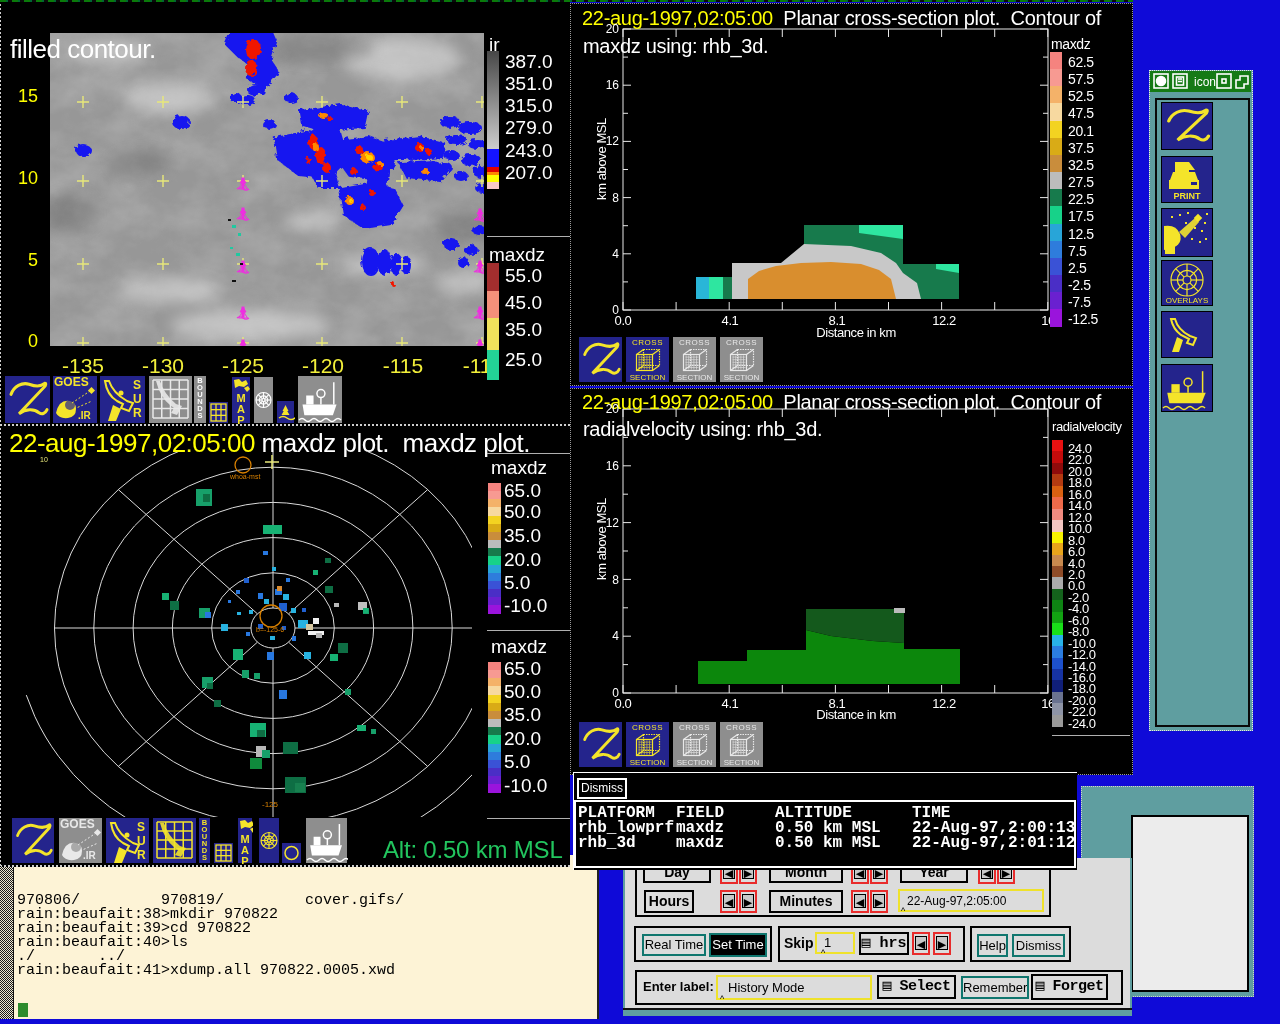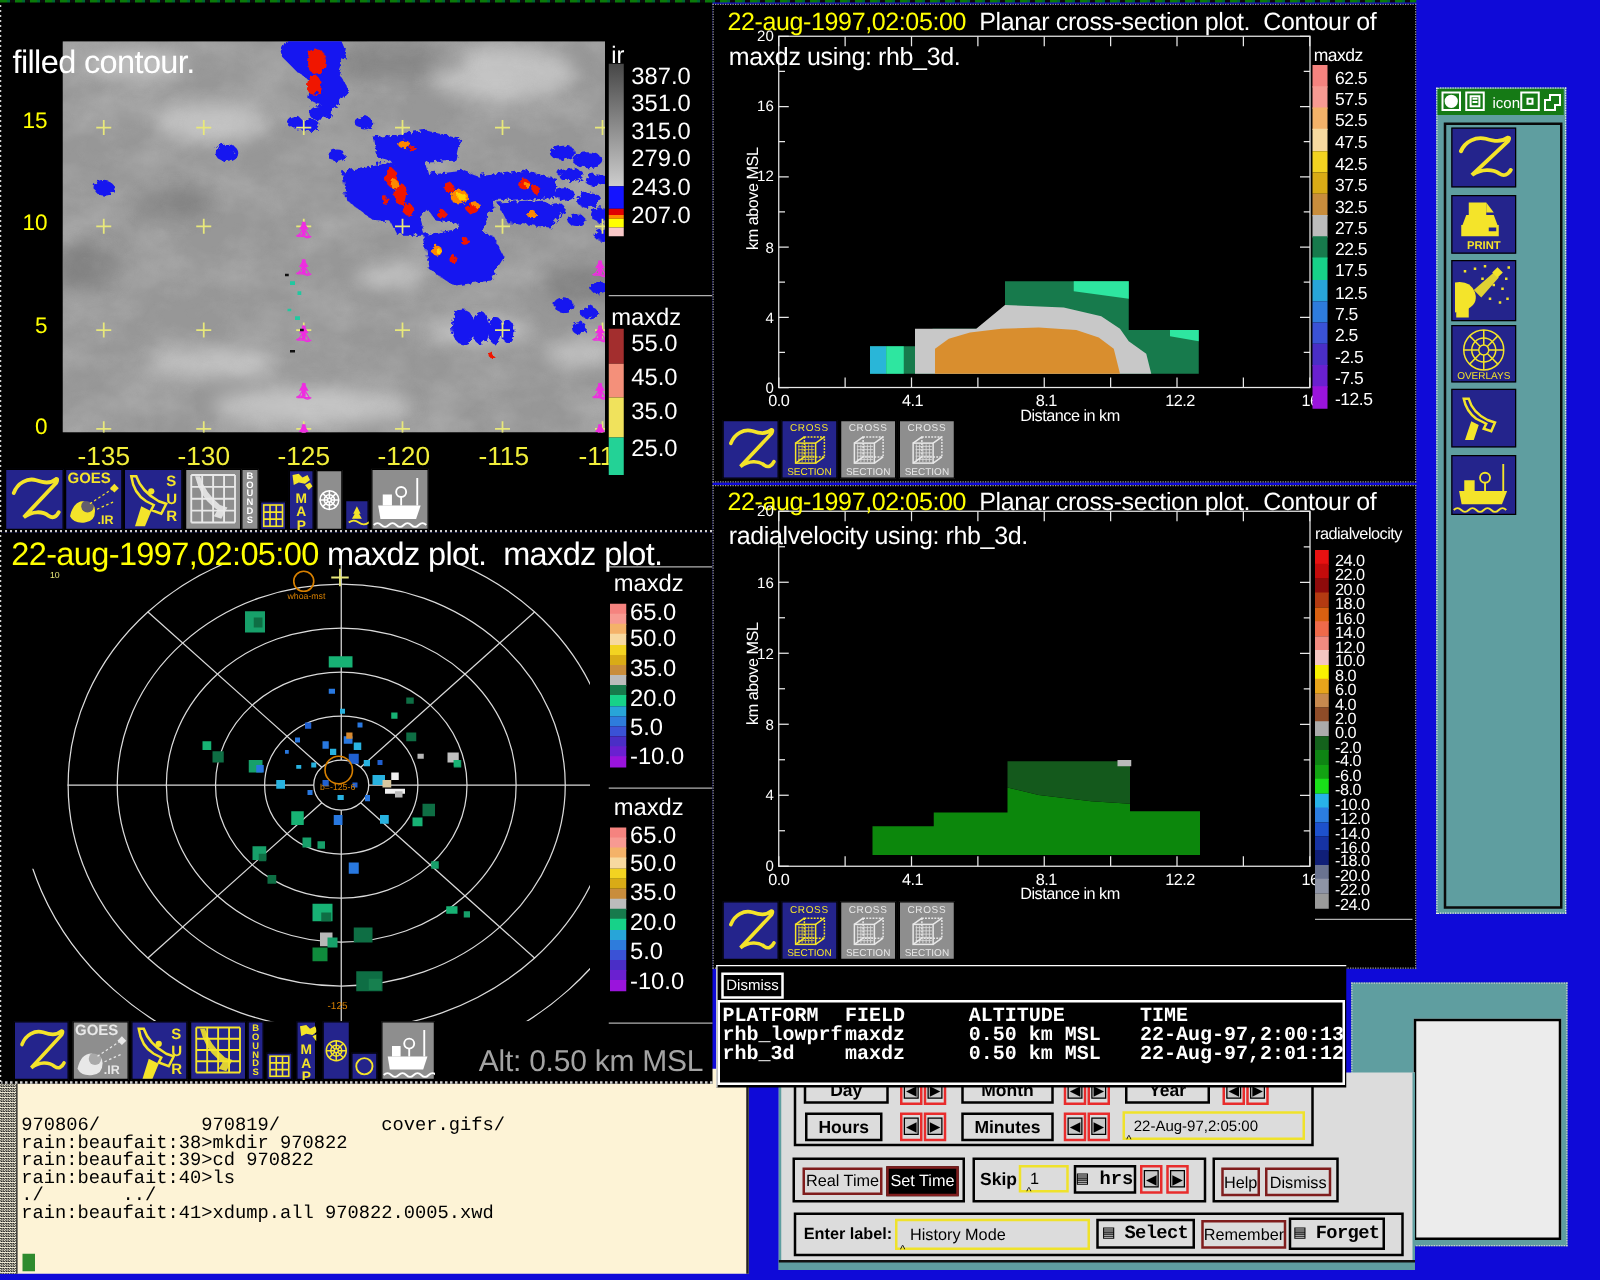--- a/index.html
+++ b/index.html
@@ -9,21 +9,21 @@
 .yl{color:#ffff00;}
 .lab18{position:absolute;font:18px/1 'Liberation Sans', sans-serif;color:#ffff00;}
 .lab19w{position:absolute;font:19px/1 'Liberation Sans', sans-serif;color:#fff;}
 .lab14w{position:absolute;font:14px/1 'Liberation Sans', sans-serif;color:#fff;letter-spacing:-0.4px;}
 .lab13w{position:absolute;font:13px/1 'Liberation Sans', sans-serif;color:#fff;letter-spacing:-0.4px;}
 .lab12w{position:absolute;font:12px/1 'Liberation Sans', sans-serif;color:#fff;}
 .mono15{font:bold 16px/15px 'Liberation Mono', monospace;color:#fff;white-space:pre;}
 .term{font:15px/14px 'Liberation Mono', monospace;color:#000;white-space:pre;}
 .dlg{font:14px/1 'Liberation Sans', sans-serif;color:#000;}
 .bb{position:absolute;border:2px solid #000;background:#dcdcdc;white-space:nowrap;overflow:hidden;}
-.rb{position:absolute;border:2px solid #7f1d1d;background:#dcdcdc;color:#000;white-space:nowrap;overflow:hidden;}
+.rb{position:absolute;border:2px solid #0f766e;background:#dcdcdc;color:#000;white-space:nowrap;overflow:hidden;}
 .ybf{position:absolute;border:2px solid #efe22b;background:#dcdcdc;color:#000;}
 .grp{position:absolute;border:2px solid #000;}
 .arwp{position:absolute;width:18px;height:23px;border:2px solid #e82c2c;background:#dcdcdc;}
 .arw{position:absolute;left:1px;top:2px;width:12px;height:14px;border:1px solid #000;background:#c8c8c8;color:#000;font:11px/14px 'Liberation Sans', sans-serif;text-align:center;}
 </style></head><body>
 
 <div class="win" style="left:0;top:0;width:570px;height:426px;">
 <svg class="abs" style="left:50px;top:33px" width="434" height="313" viewBox="0 0 434 313">
 <defs>
 <filter id="cl" x="0" y="0" width="1" height="1">
@@ -660,21 +660,21 @@
     <rect x="0" y="0" width="43" height="47" fill="#8e8e8e" stroke="#000" stroke-width="2"></rect>
     <g stroke="#fff" fill="none" stroke-width="1.5">
       <circle cx="22.36" cy="17.86" r="4"></circle>
       <line x1="22.36" y1="21.62" x2="22.36" y2="28.2"></line>
       <line x1="34.4" y1="7.05" x2="34.4" y2="28.2"></line>
     </g>
     <path d="M5.16 28.2 h31.82 l-3.44 10.34 h-26.66 z" fill="#fff"></path>
     <path d="M8.6 19.74 h6.88 v8.46 h-6.88 z" fill="#fff"></path>
     <path d="M2 43 q3 -3 6 0 t6 0 t6 0 t6 0 t6 0 t6 0 t6 0" stroke="#fff" fill="none" stroke-width="1.5"></path>
   </svg>
-<div class="abs" style="left:383px;top:838px;color:#a3a3a3;font:24px/1 'Liberation Sans', sans-serif;letter-spacing:-0.2px;">Alt: 0.50 km MSL</div>
+<div class="abs" style="left:383px;top:838px;color:#22c55e;font:24px/1 'Liberation Sans', sans-serif;letter-spacing:-0.2px;">Alt: 0.50 km MSL</div>
 <div class="win" style="left:570px;top:3px;width:563px;height:383px;border:1px dotted #9a9a9a;">
 <svg class="abs" style="left:0;top:0" width="563" height="383" viewBox="0 0 563 383">
 <g stroke="#e8e8e8" fill="none" stroke-width="1">
 <rect x="52" y="25" width="425" height="281"></rect>
 <line x1="52" y1="306" x2="52" y2="298"></line>
 <line x1="52" y1="25" x2="52" y2="33"></line>
 <line x1="105.1" y1="306" x2="105.1" y2="298"></line>
 <line x1="105.1" y1="25" x2="105.1" y2="33"></line>
 <line x1="158.2" y1="306" x2="158.2" y2="298"></line>
 <line x1="158.2" y1="25" x2="158.2" y2="33"></line>
@@ -750,21 +750,21 @@
     <div class="abs" style="left:479px;top:219.5px;width:12px;height:17.65px;background:#28a5d8"></div>
     <div class="abs" style="left:479px;top:236.65px;width:12px;height:17.65px;background:#2e7cdc"></div>
     <div class="abs" style="left:479px;top:253.8px;width:12px;height:17.65px;background:#3a52d6"></div>
     <div class="abs" style="left:479px;top:270.95px;width:12px;height:17.65px;background:#4a2ec6"></div>
     <div class="abs" style="left:479px;top:288.1px;width:12px;height:17.65px;background:#6a20d0"></div>
     <div class="abs" style="left:479px;top:305.25px;width:12px;height:17.65px;background:#9a14dc"></div>
 <div class="lab14w" style="left:497px;top:51px">62.5</div>
 <div class="lab14w" style="left:497px;top:68.15px">57.5</div>
 <div class="lab14w" style="left:497px;top:85.3px">52.5</div>
 <div class="lab14w" style="left:497px;top:102.45px">47.5</div>
-<div class="lab14w" style="left:497px;top:119.6px">42.5</div>
+<div class="lab14w" style="left:497px;top:119.6px">20.1</div>
 <div class="lab14w" style="left:497px;top:136.75px">37.5</div>
 <div class="lab14w" style="left:497px;top:153.9px">32.5</div>
 <div class="lab14w" style="left:497px;top:171.05px">27.5</div>
 <div class="lab14w" style="left:497px;top:188.2px">22.5</div>
 <div class="lab14w" style="left:497px;top:205.35px">17.5</div>
 <div class="lab14w" style="left:497px;top:222.5px">12.5</div>
 <div class="lab14w" style="left:497px;top:239.65px">7.5</div>
 <div class="lab14w" style="left:497px;top:256.8px">2.5</div>
 <div class="lab14w" style="left:497px;top:273.95px">-2.5</div>
 <div class="lab14w" style="left:497px;top:291.1px">-7.5</div>
@@ -1049,21 +1049,21 @@
 <div class="arwp" style="left:245px;top:3px;">
       <div class="arw">▶</div>
     </div>
 <div class="bb" style="left:275px;top:4px;width:68px;height:21px;text-align:center;font:bold 14px/17px 'Liberation Sans', sans-serif;">Year</div>
 <div class="arwp" style="left:353px;top:3px;">
       <div class="arw">◀</div>
     </div>
 <div class="arwp" style="left:372px;top:3px;">
       <div class="arw">▶</div>
     </div>
-<div class="bb" style="left:19px;top:32px;width:62px;height:23px;text-align:center;font:bold 14px/19px 'Liberation Sans', sans-serif;">Hours</div>
+<div class="bb" style="left:19px;top:32px;width:50px;height:23px;text-align:center;font:bold 14px/19px 'Liberation Sans', sans-serif;">Hours</div>
 <div class="arwp" style="left:95px;top:32px;">
       <div class="arw">◀</div>
     </div>
 <div class="arwp" style="left:114px;top:32px;">
       <div class="arw">▶</div>
     </div>
 <div class="bb" style="left:144px;top:32px;width:74px;height:23px;text-align:center;font:bold 14px/19px 'Liberation Sans', sans-serif;">Minutes</div>
 <div class="arwp" style="left:226px;top:32px;">
       <div class="arw">◀</div>
     </div>

